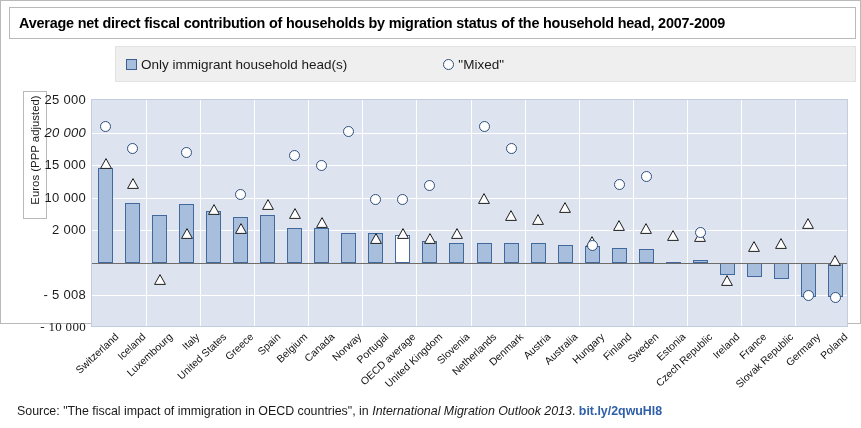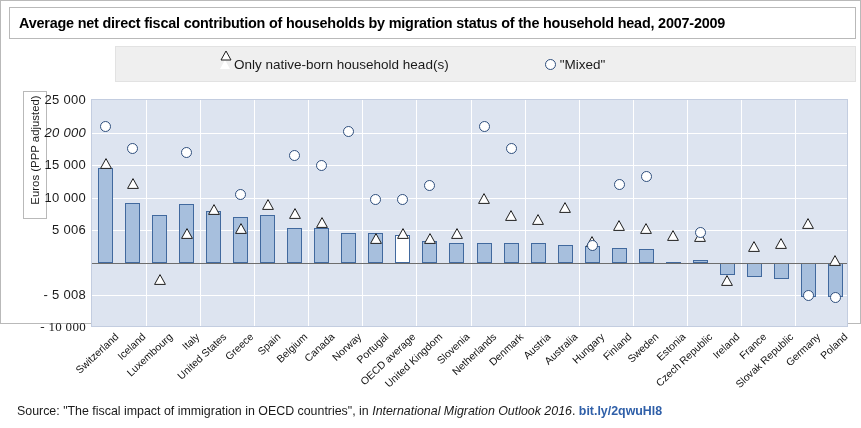--- a/index.html
+++ b/index.html
@@ -90,45 +90,41 @@
 </head>
 <body>
 
 <div class="page">
 
   <div class="title-bar">
     <div class="title-text">Average net direct fiscal contribution of households by migration status of the household head, 2007-2009</div>
   </div>
 
   <div class="legend">
-    <div class="legend-item li2">
-      <span class="lg-tri">
-        <svg width="12" height="11" viewBox="0 0 12 11">
-            <polygon points="6,1 11,10 1,10" fill="#ffffff" stroke="#1f1f1f" stroke-width="1"></polygon>
-          </svg>
-      </span>
-      <span>Only native-born household head(s)</span>
+    <div class="legend-item li1">
+      <span class="lg-square"></span>
+      <span>Only immigrant household head(s)</span>
     </div>
     <div class="legend-item li3">
       <span class="lg-circ"></span>
       <span>"Mixed"</span>
     </div>
   </div>
 
   <div class="ytitle-box">
     <div class="ytitle-text">Euros (PPP adjusted)</div>
   </div>
 
   <div class="plot-wrap">
     <div class="ylabels" id="ylabels">
         <div class="ylabel" style="top: 0px;">25 000</div>
         <div class="ylabel" style="top: 32.5714px; font-style: italic;">20 000</div>
         <div class="ylabel" style="top: 65.1429px;">15 000</div>
         <div class="ylabel" style="top: 97.7143px;">10 000</div>
-        <div class="ylabel" style="top: 130.286px;">5 006</div>
+        <div class="ylabel" style="top: 130.286px;">2 000</div>
         <div class="ylabel" style="top: 195.429px;">- 5 008</div>
         <div class="ylabel" style="top: 228px; font-family: Liberation Serif, serif;">- 10 000</div>
       </div>
     <div class="plot" id="plot">
         <div class="hgrid" style="top: 32.5714px;"></div>
         <div class="hgrid" style="top: 65.1429px;"></div>
         <div class="hgrid" style="top: 97.7143px;"></div>
         <div class="hgrid" style="top: 130.286px;"></div>
         <div class="hgrid" style="top: 162.857px;"></div>
         <div class="hgrid" style="top: 195.429px;"></div>
@@ -302,15 +298,15 @@
       <div class="xlab" style="left: 589.268px;">Estonia</div>
       <div class="xlab" style="left: 616.304px;">Czech Republic</div>
       <div class="xlab" style="left: 643.339px;">Ireland</div>
       <div class="xlab" style="left: 670.375px;">France</div>
       <div class="xlab" style="left: 697.411px;">Slovak Republic</div>
       <div class="xlab" style="left: 724.446px;">Germany</div>
       <div class="xlab" style="left: 751.482px;">Poland</div>
     </div>
 
   <div class="source">
-    <span>Source: "The fiscal impact of immigration in OECD countries", in </span><span class="ital">International Migration Outlook 2016</span><span>. </span><span class="lnk">bit.ly/2qwuHl8</span>
+    <span>Source: "The fiscal impact of immigration in OECD countries", in </span><span class="ital">International Migration Outlook 2013</span><span>. </span><span class="lnk">bit.ly/2qwuHl8</span>
   </div>
 </div>
 
 </body></html>

